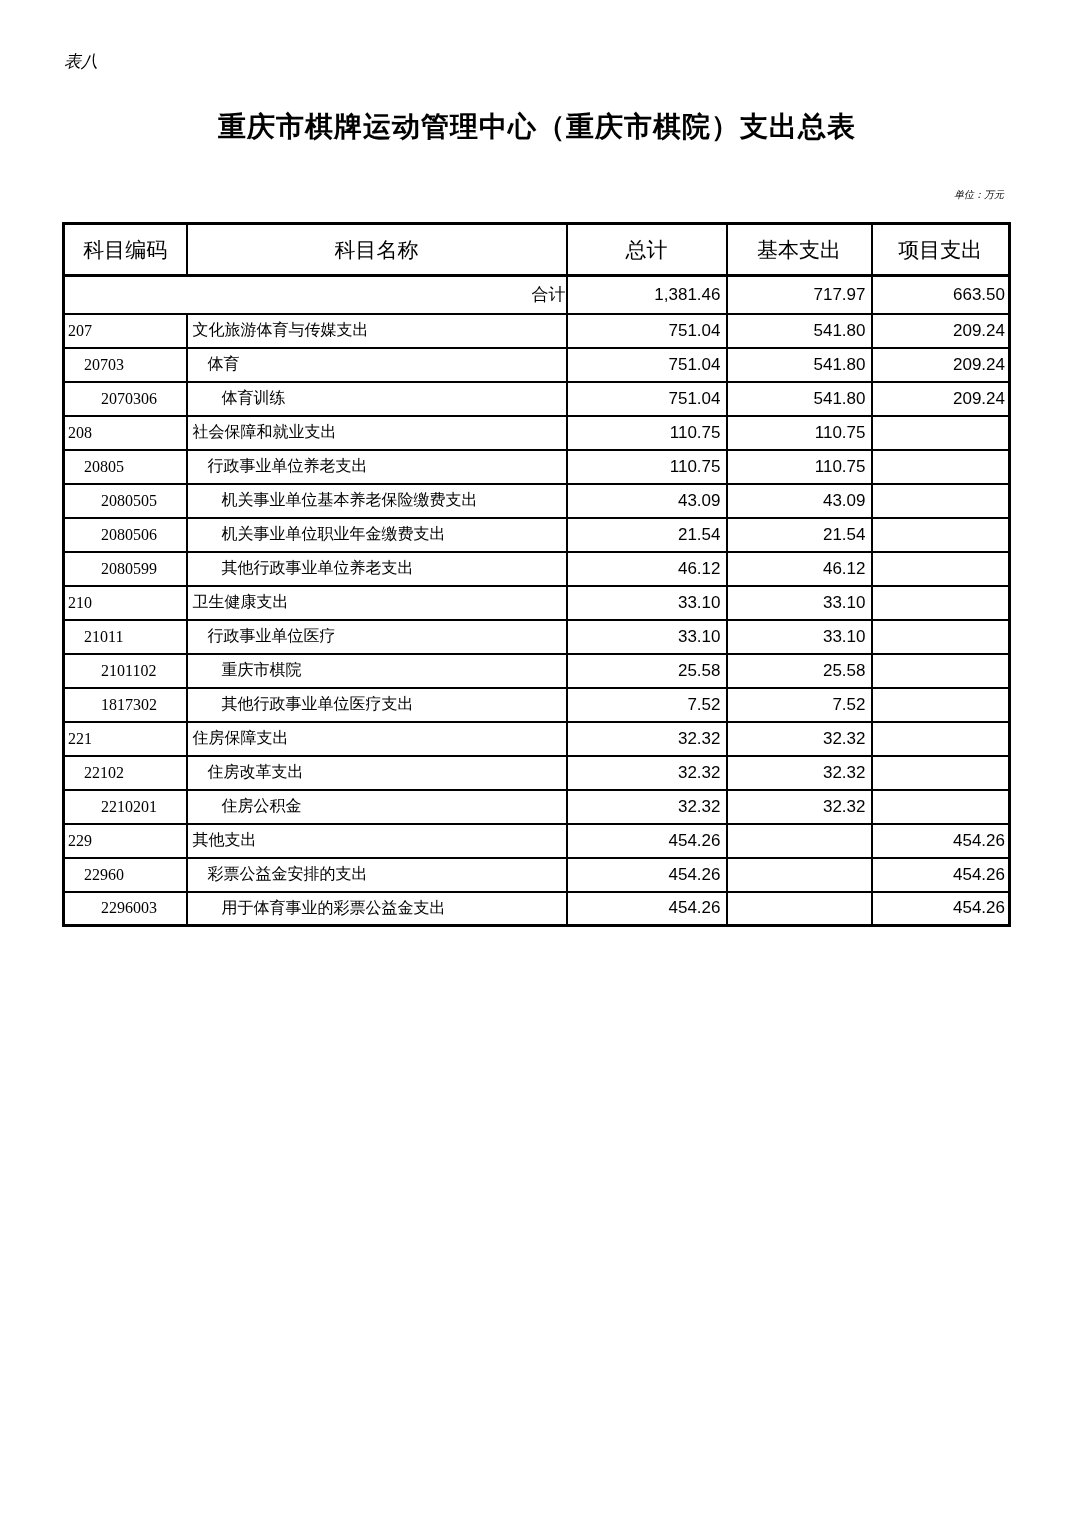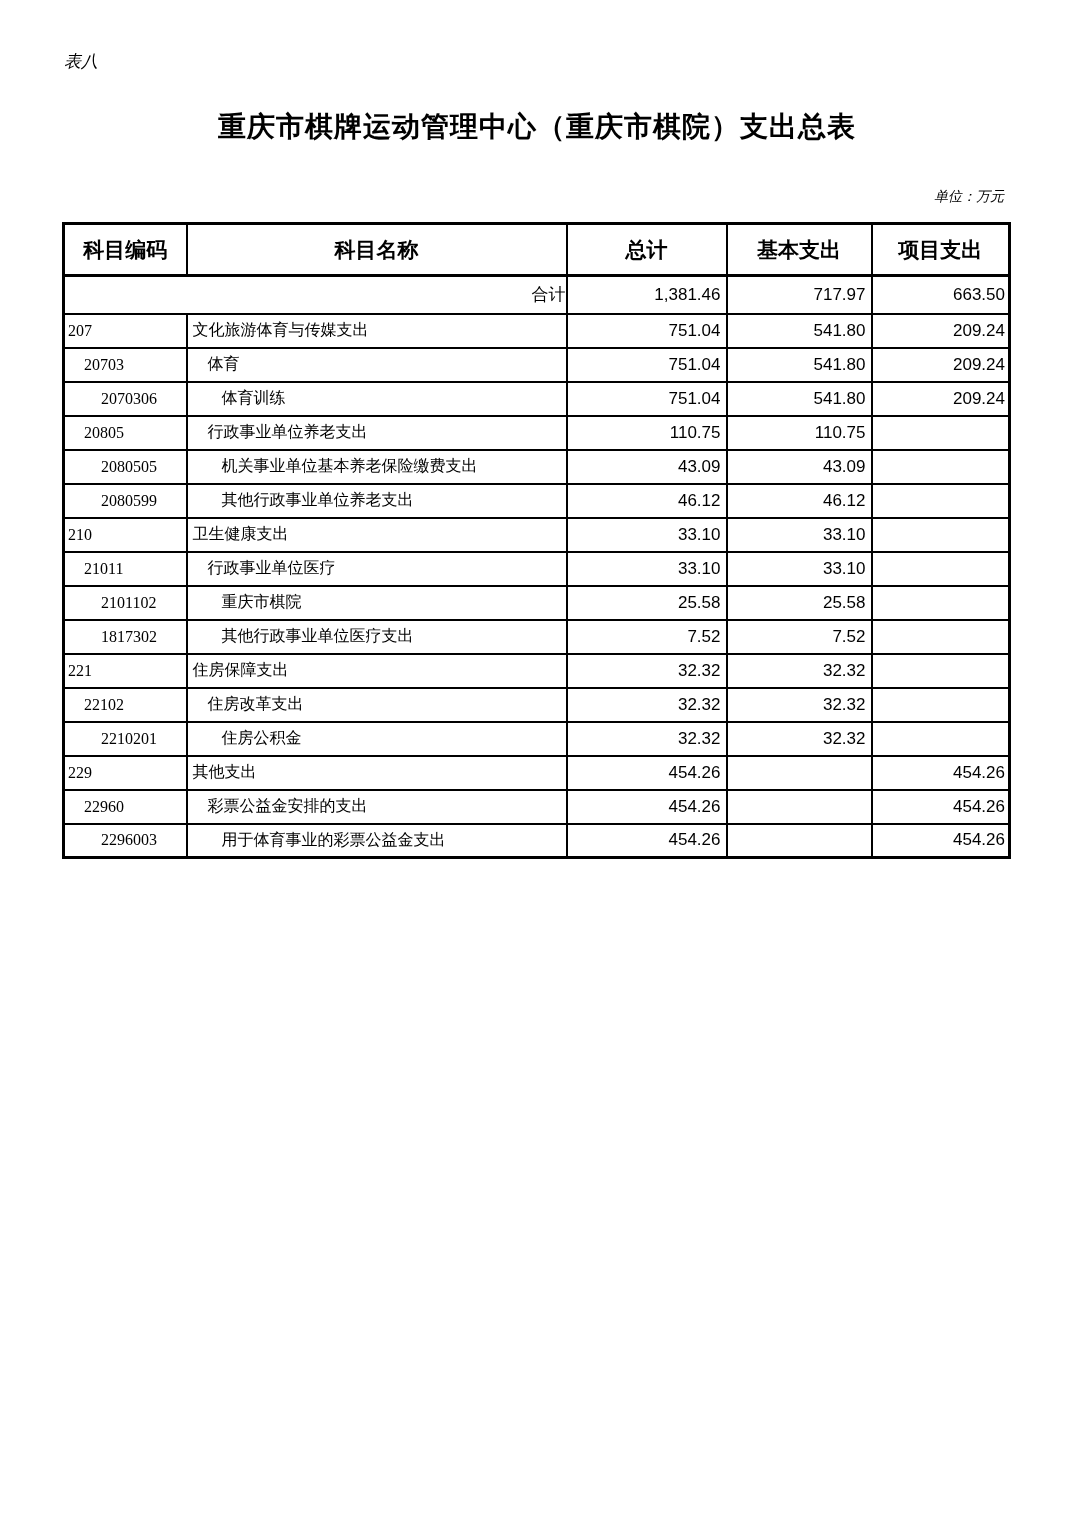--- a/index.html
+++ b/index.html
@@ -26,21 +26,21 @@
     top: 108px;
     text-align: center;
     font-size: 28px;
     font-weight: bold;
     letter-spacing: 1px;
   }
   .unit-note {
     position: absolute;
     right: 70px;
     top: 188px;
-    font-size: 14px;
+    font-size: 10px;
     font-style: italic;
   }
   table.expenditure {
     position: absolute;
     left: 62px;
     top: 222px;
     width: 946px;
     border-collapse: collapse;
     table-layout: fixed;
     border: 3px solid #000;
@@ -49,21 +49,21 @@
   table.expenditure td {
     border: 2px solid #000;
     vertical-align: middle;
     overflow: hidden;
     white-space: nowrap;
   }
   table.expenditure thead th {
     border-bottom: 3px solid #000;
     height: 52px;
     font-family: "Liberation Sans", sans-serif;
-    font-weight: bold;
+    font-weight: normal;
     font-size: 21px;
     text-align: center;
   }
   tr.total-row td { height: 38px; }
   tr.data-row td { height: 34px; }
   td.total-label {
     text-align: right;
     font-size: 17px;
   }
   td.num {
@@ -136,31 +136,45 @@
     <td class="num last">209.24</td>
   </tr>
       <tr class="data-row">
     <td class="code level-3">2070306</td>
     <td class="name level-3">体育训练</td>
     <td class="num">751.04</td>
     <td class="num">541.80</td>
     <td class="num last">209.24</td>
   </tr>
       <tr class="data-row">
+    <td class="code level-1">208</td>
+    <td class="name level-1">社会保障和就业支出</td>
+    <td class="num">110.75</td>
+    <td class="num">110.75</td>
+    <td class="num last"></td>
+  </tr>
+      <tr class="data-row">
     <td class="code level-2">20805</td>
     <td class="name level-2">行政事业单位养老支出</td>
     <td class="num">110.75</td>
     <td class="num">110.75</td>
     <td class="num last"></td>
   </tr>
       <tr class="data-row">
     <td class="code level-3">2080505</td>
     <td class="name level-3">机关事业单位基本养老保险缴费支出</td>
     <td class="num">43.09</td>
     <td class="num">43.09</td>
+    <td class="num last"></td>
+  </tr>
+      <tr class="data-row">
+    <td class="code level-3">2080506</td>
+    <td class="name level-3">机关事业单位职业年金缴费支出</td>
+    <td class="num">21.54</td>
+    <td class="num">21.54</td>
     <td class="num last"></td>
   </tr>
       <tr class="data-row">
     <td class="code level-3">2080599</td>
     <td class="name level-3">其他行政事业单位养老支出</td>
     <td class="num">46.12</td>
     <td class="num">46.12</td>
     <td class="num last"></td>
   </tr>
       <tr class="data-row">

